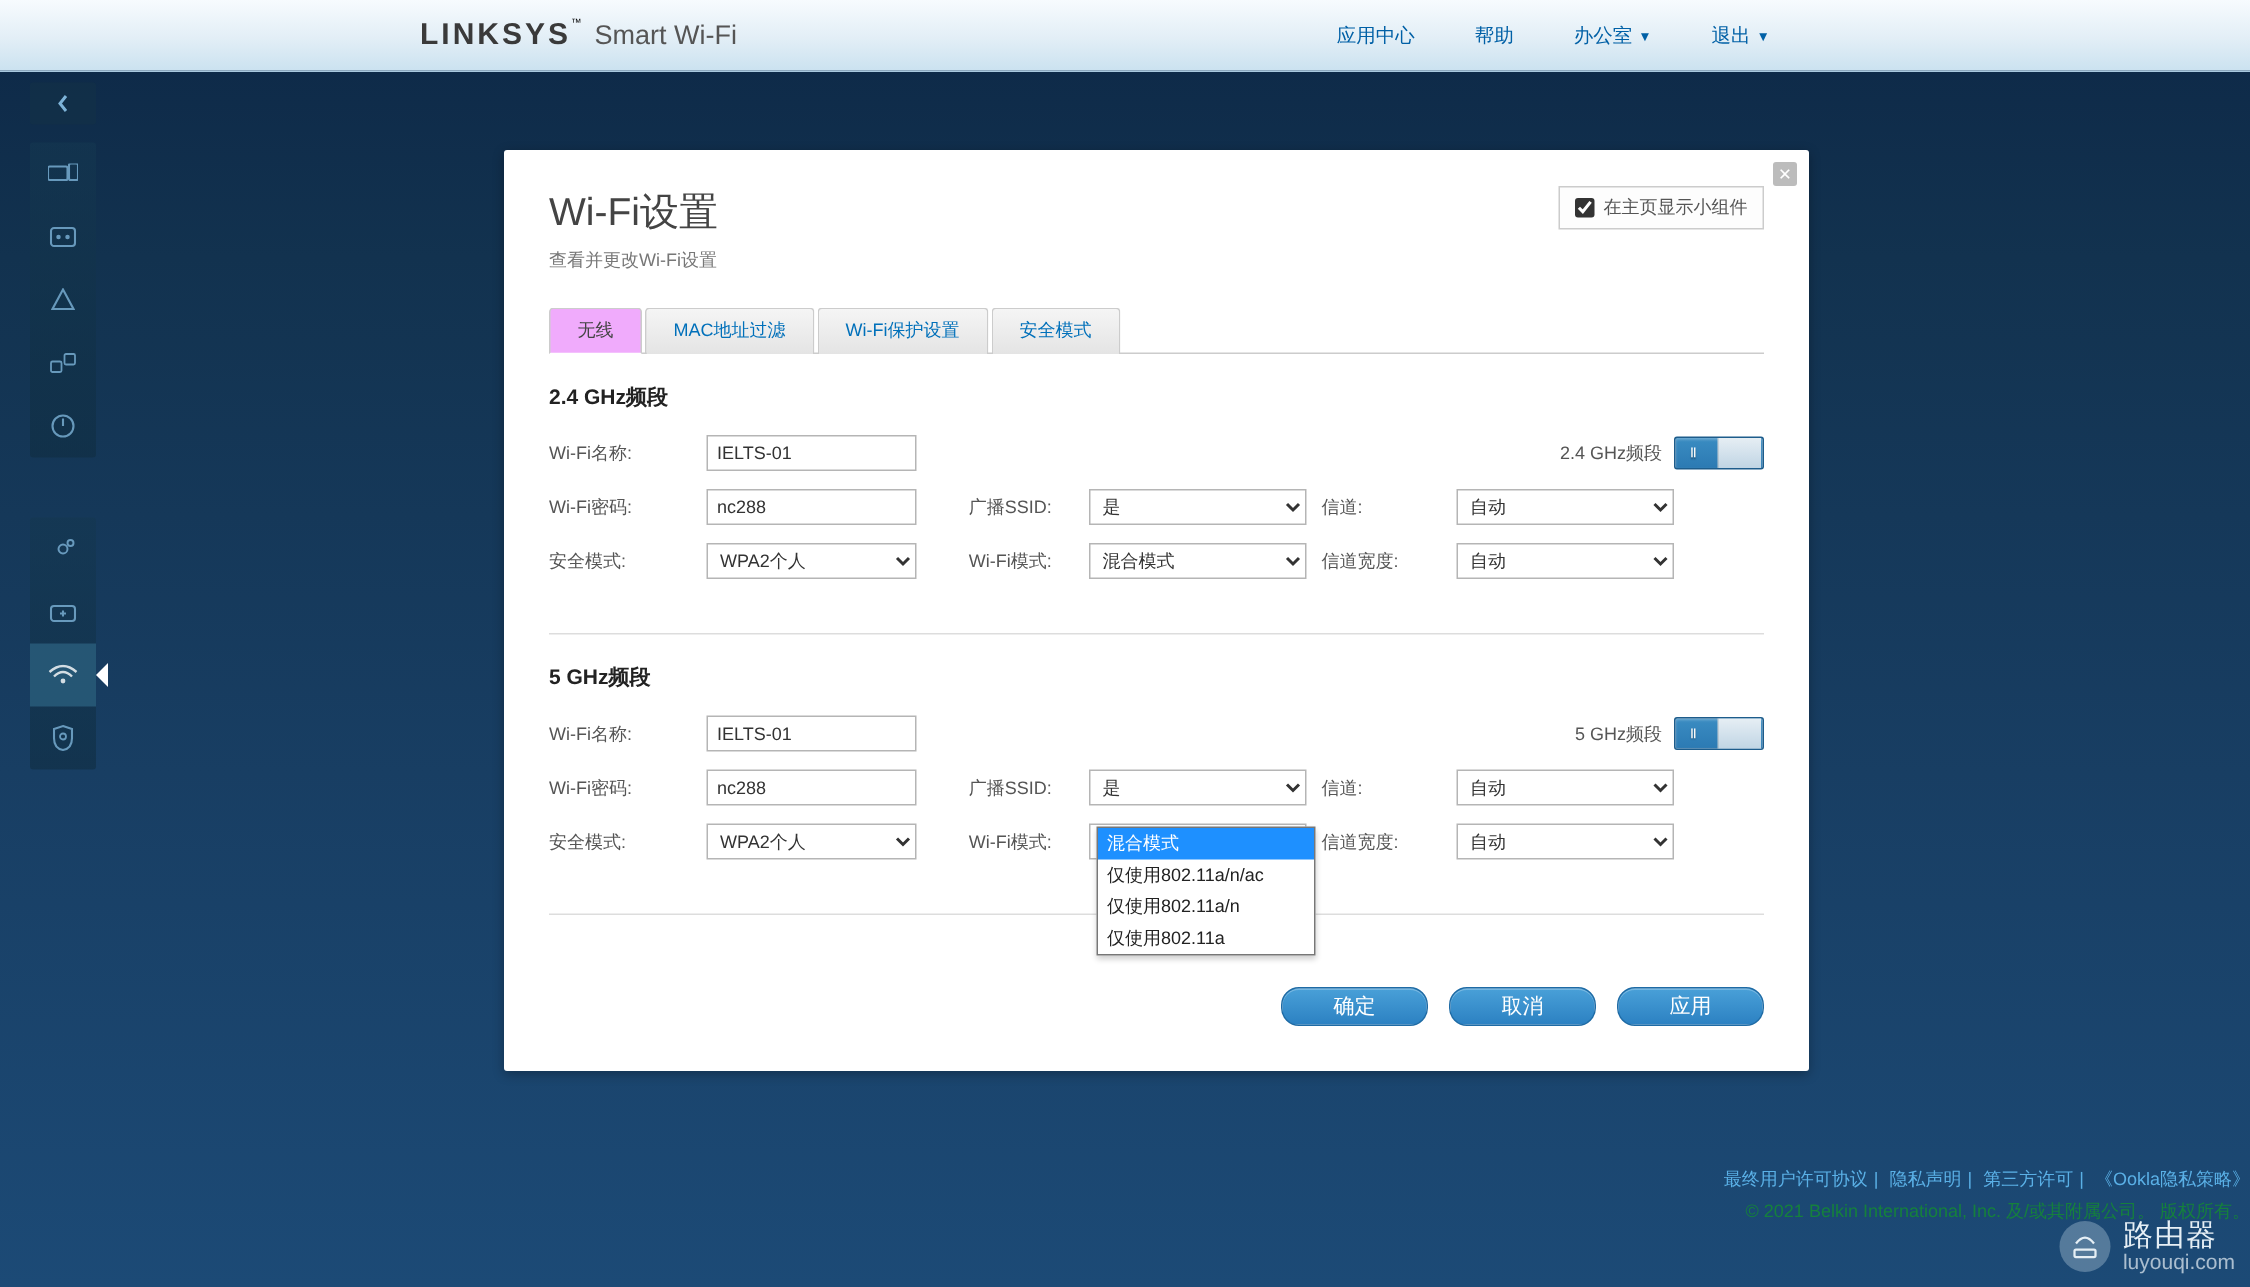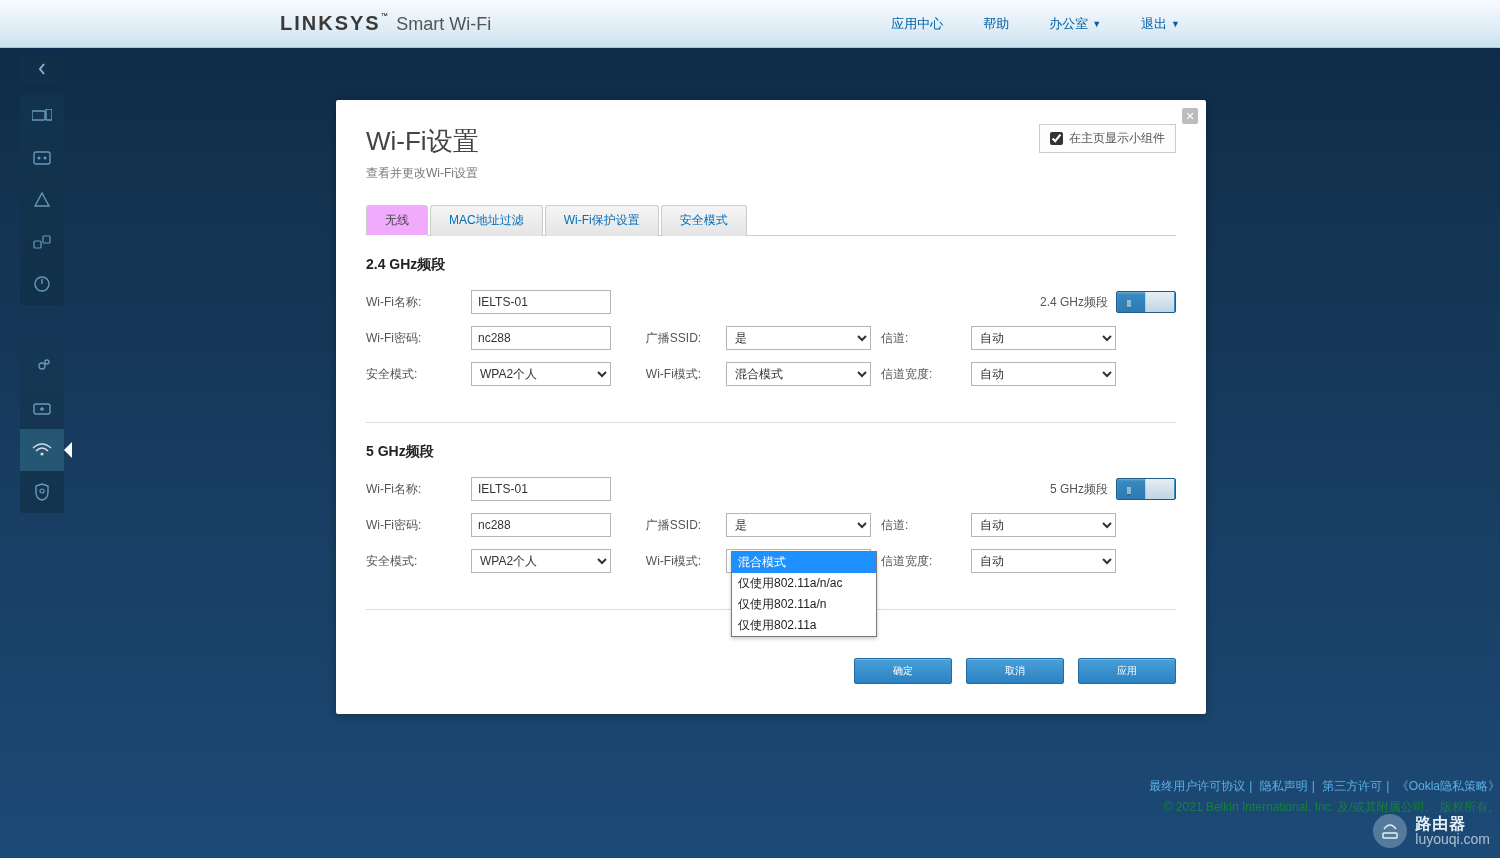--- a/index.html
+++ b/index.html
@@ -75,33 +75,33 @@
   .toggle .handle { width:29px; height:20px; background: linear-gradient(#e6eef4,#c0d5e4); position:absolute; right:1px; top:0px; border-left:1px solid rgba(0,0,0,0.1);}
   .toggle .on-text{ color:#fff; font-size:7px; position:absolute; left:10px; top:50%; transform:translateY(-50%); text-shadow: 0 1px 1px rgba(0,0,0,.4); font-weight:bold; letter-spacing:-1px;}
 
   
   .dropdown-open { position:absolute; border:1px solid #777; background:#fff; font-size:12px; width:146px; box-shadow:0 2px 4px rgba(0,0,0,0.2);}
   .dropdown-open .opt { padding:2px 6px; color:#222; cursor:default;}
   .dropdown-open .opt.sel { background:#1e90ff; color:#fff; }
 
   
   .btnrow { display:flex; justify-content:flex-end; gap:14px; margin-top:48px;}
-  .btn { width:98px; height:26px; background: linear-gradient(#49a0d8,#2c81c2); color:#fff; font-size:10px; border:1px solid #1e6ba5; border-radius:2px; display:flex; align-items:center; justify-content:center; cursor:pointer; box-shadow: inset 0 1px 0 rgba(255,255,255,0.25);}
+  .btn { width:98px; height:26px; background: linear-gradient(#49a0d8,#2c81c2); color:#fff; font-size:14px; border:1px solid #1e6ba5; border-radius:12px; display:flex; align-items:center; justify-content:center; cursor:pointer; box-shadow: inset 0 1px 0 rgba(255,255,255,0.25);}
 
   
   .footer { position:absolute; left:0; right:0; bottom:42px; text-align:right; font-size:12px; color:#cfe5f5; }
   .footer a { color:#5ab0e6; text-decoration:none; }
   .footer .sep{ color:#5ab0e6; margin:0 4px;}
   .footer .copy{ color:#15803d; font-size:12px; margin-top:4px; display:block;}
 
   
   .watermark { position:absolute; right:10px; bottom:10px; display:flex; align-items:center; gap:8px; color:#e6eff5; }
   .wm-circle { width:34px; height:34px; border-radius:50%; background:rgba(220,235,245,0.3); display:flex; align-items:center; justify-content:center; }
   .wm-text { display:flex; flex-direction:column; line-height:1; }
-  .wm-text .big{ font-size:16px; letter-spacing:1px;font-weight:bold;}
+  .wm-text .big{ font-size:20px; letter-spacing:1px;}
   .wm-text .small{ font-size:14px; opacity:.7;}
 
 </style>
 </head>
 <body>
 
 <div class="topbar">
   <div>
     <span class="brand-logo">LINKSYS</span><span class="brand-sup">™</span>
     <span class="brand-sub">Smart Wi-Fi</span>

